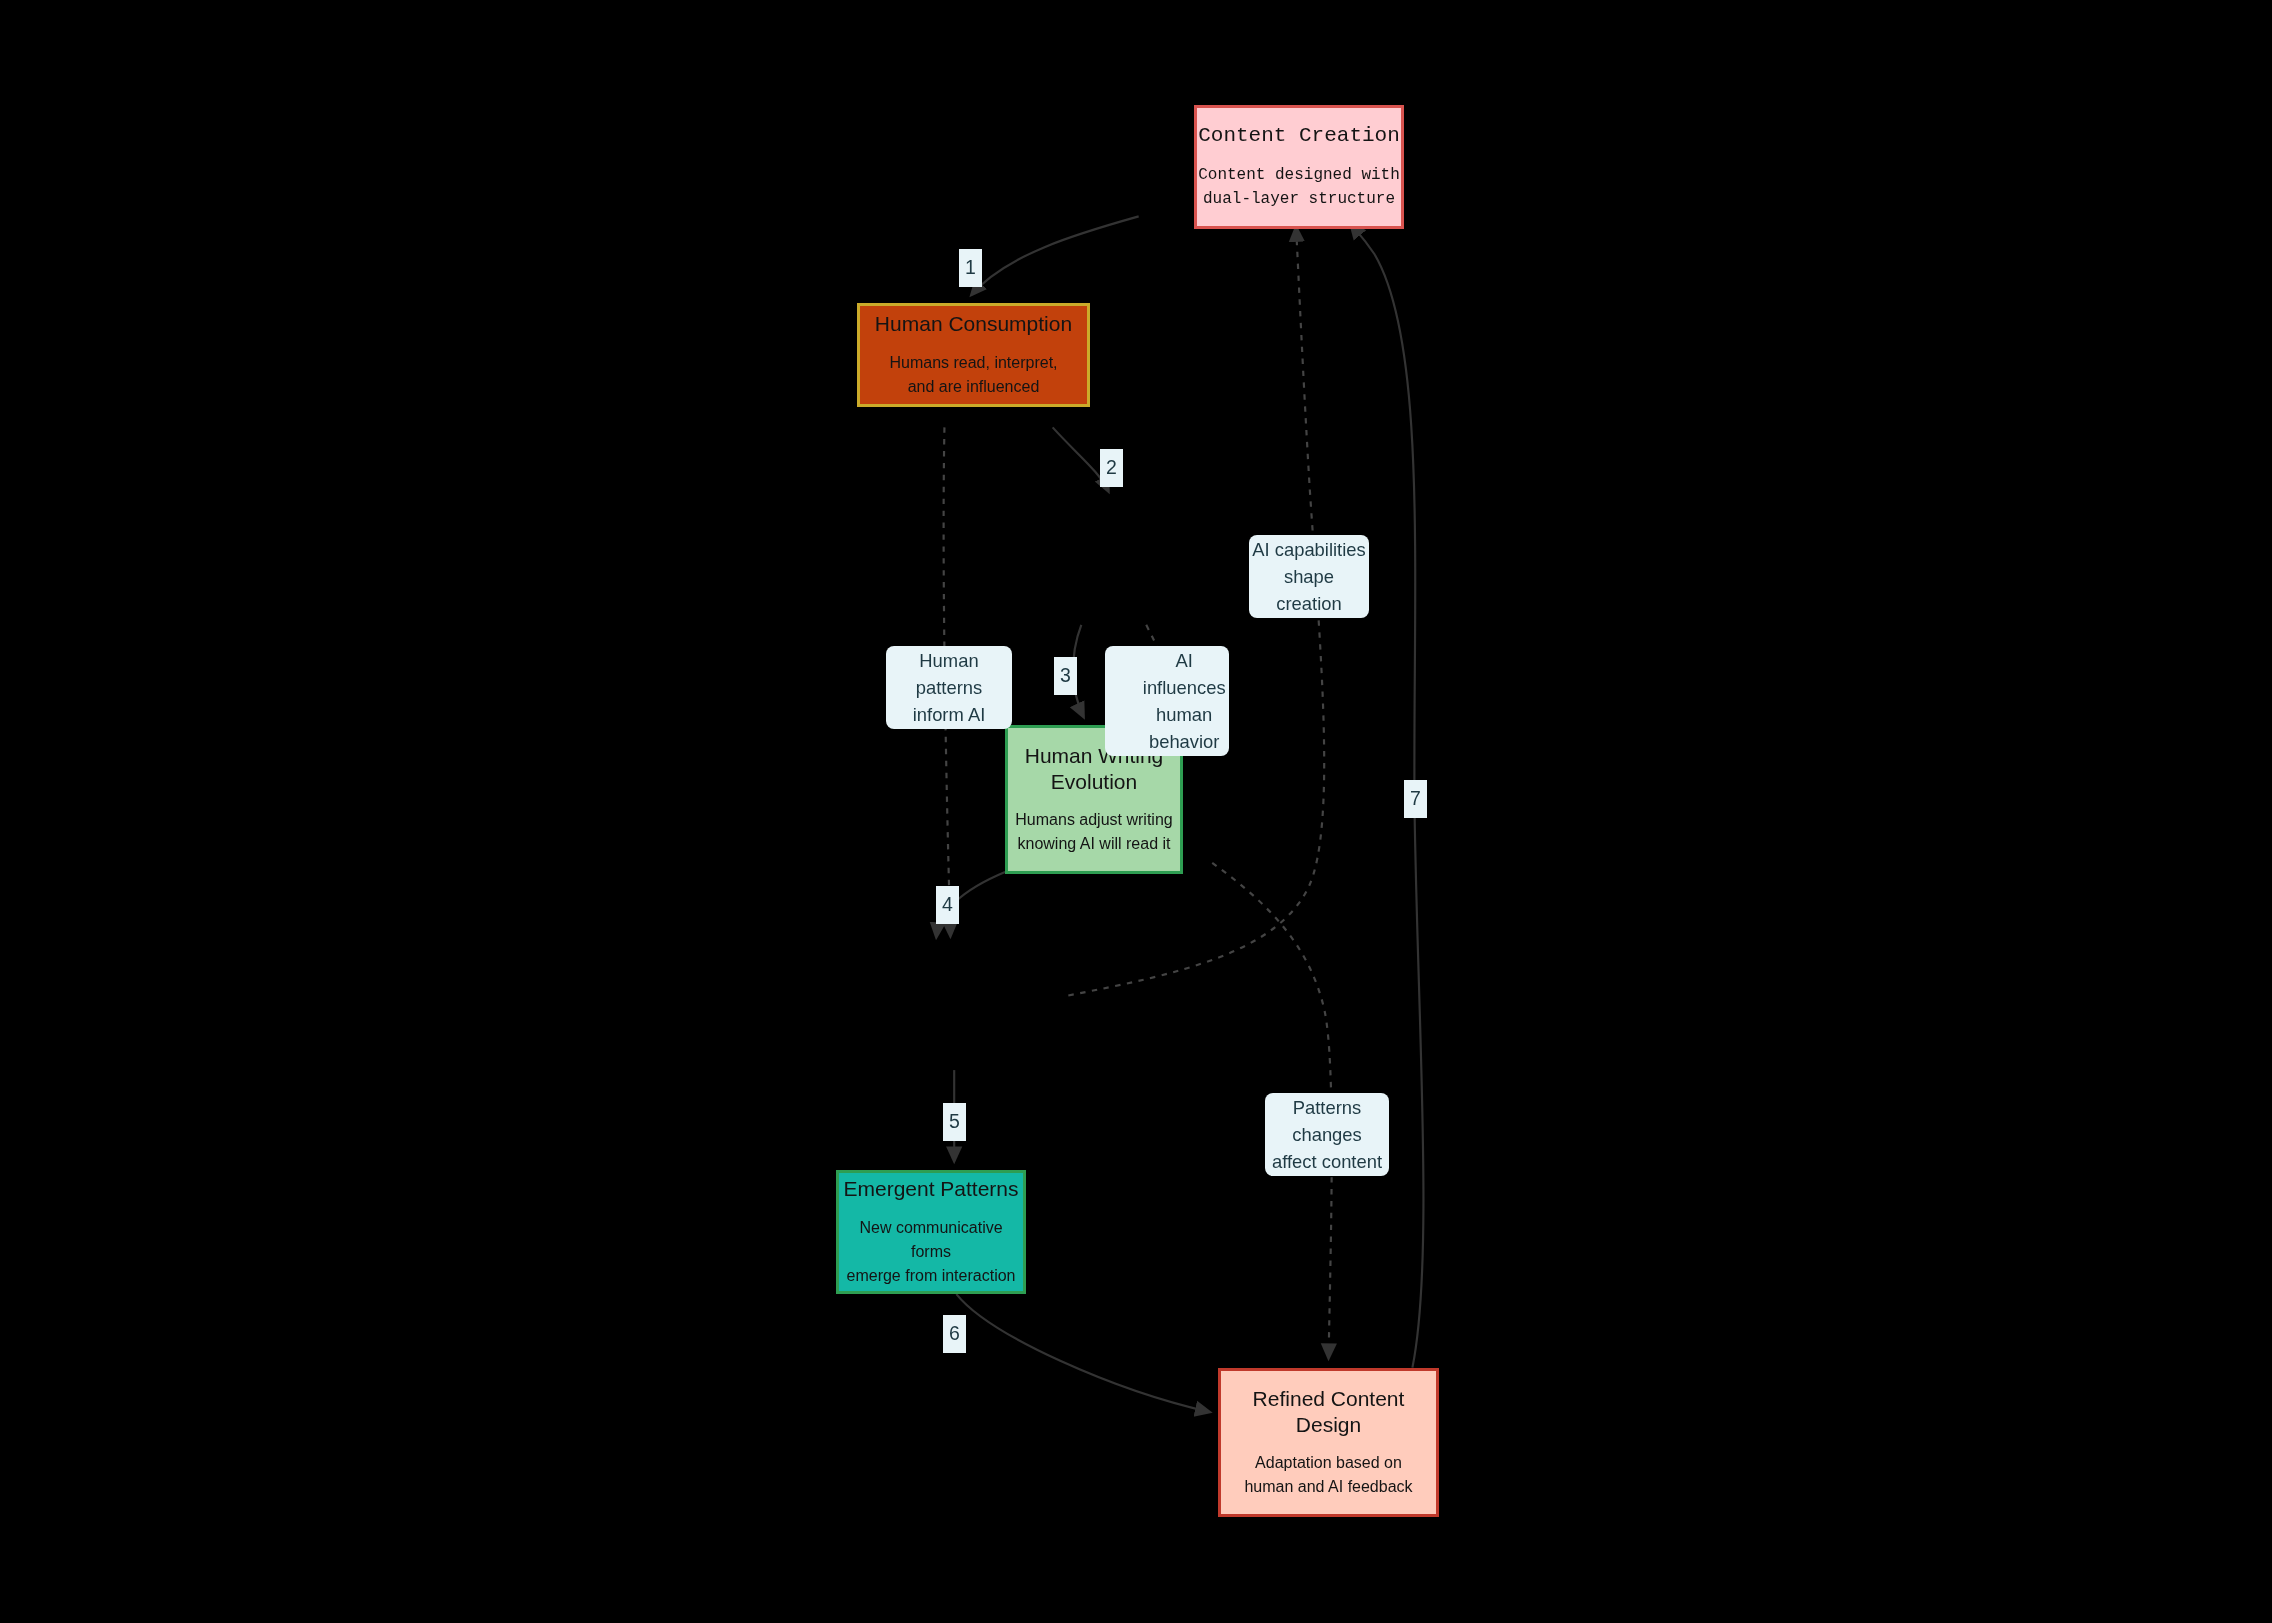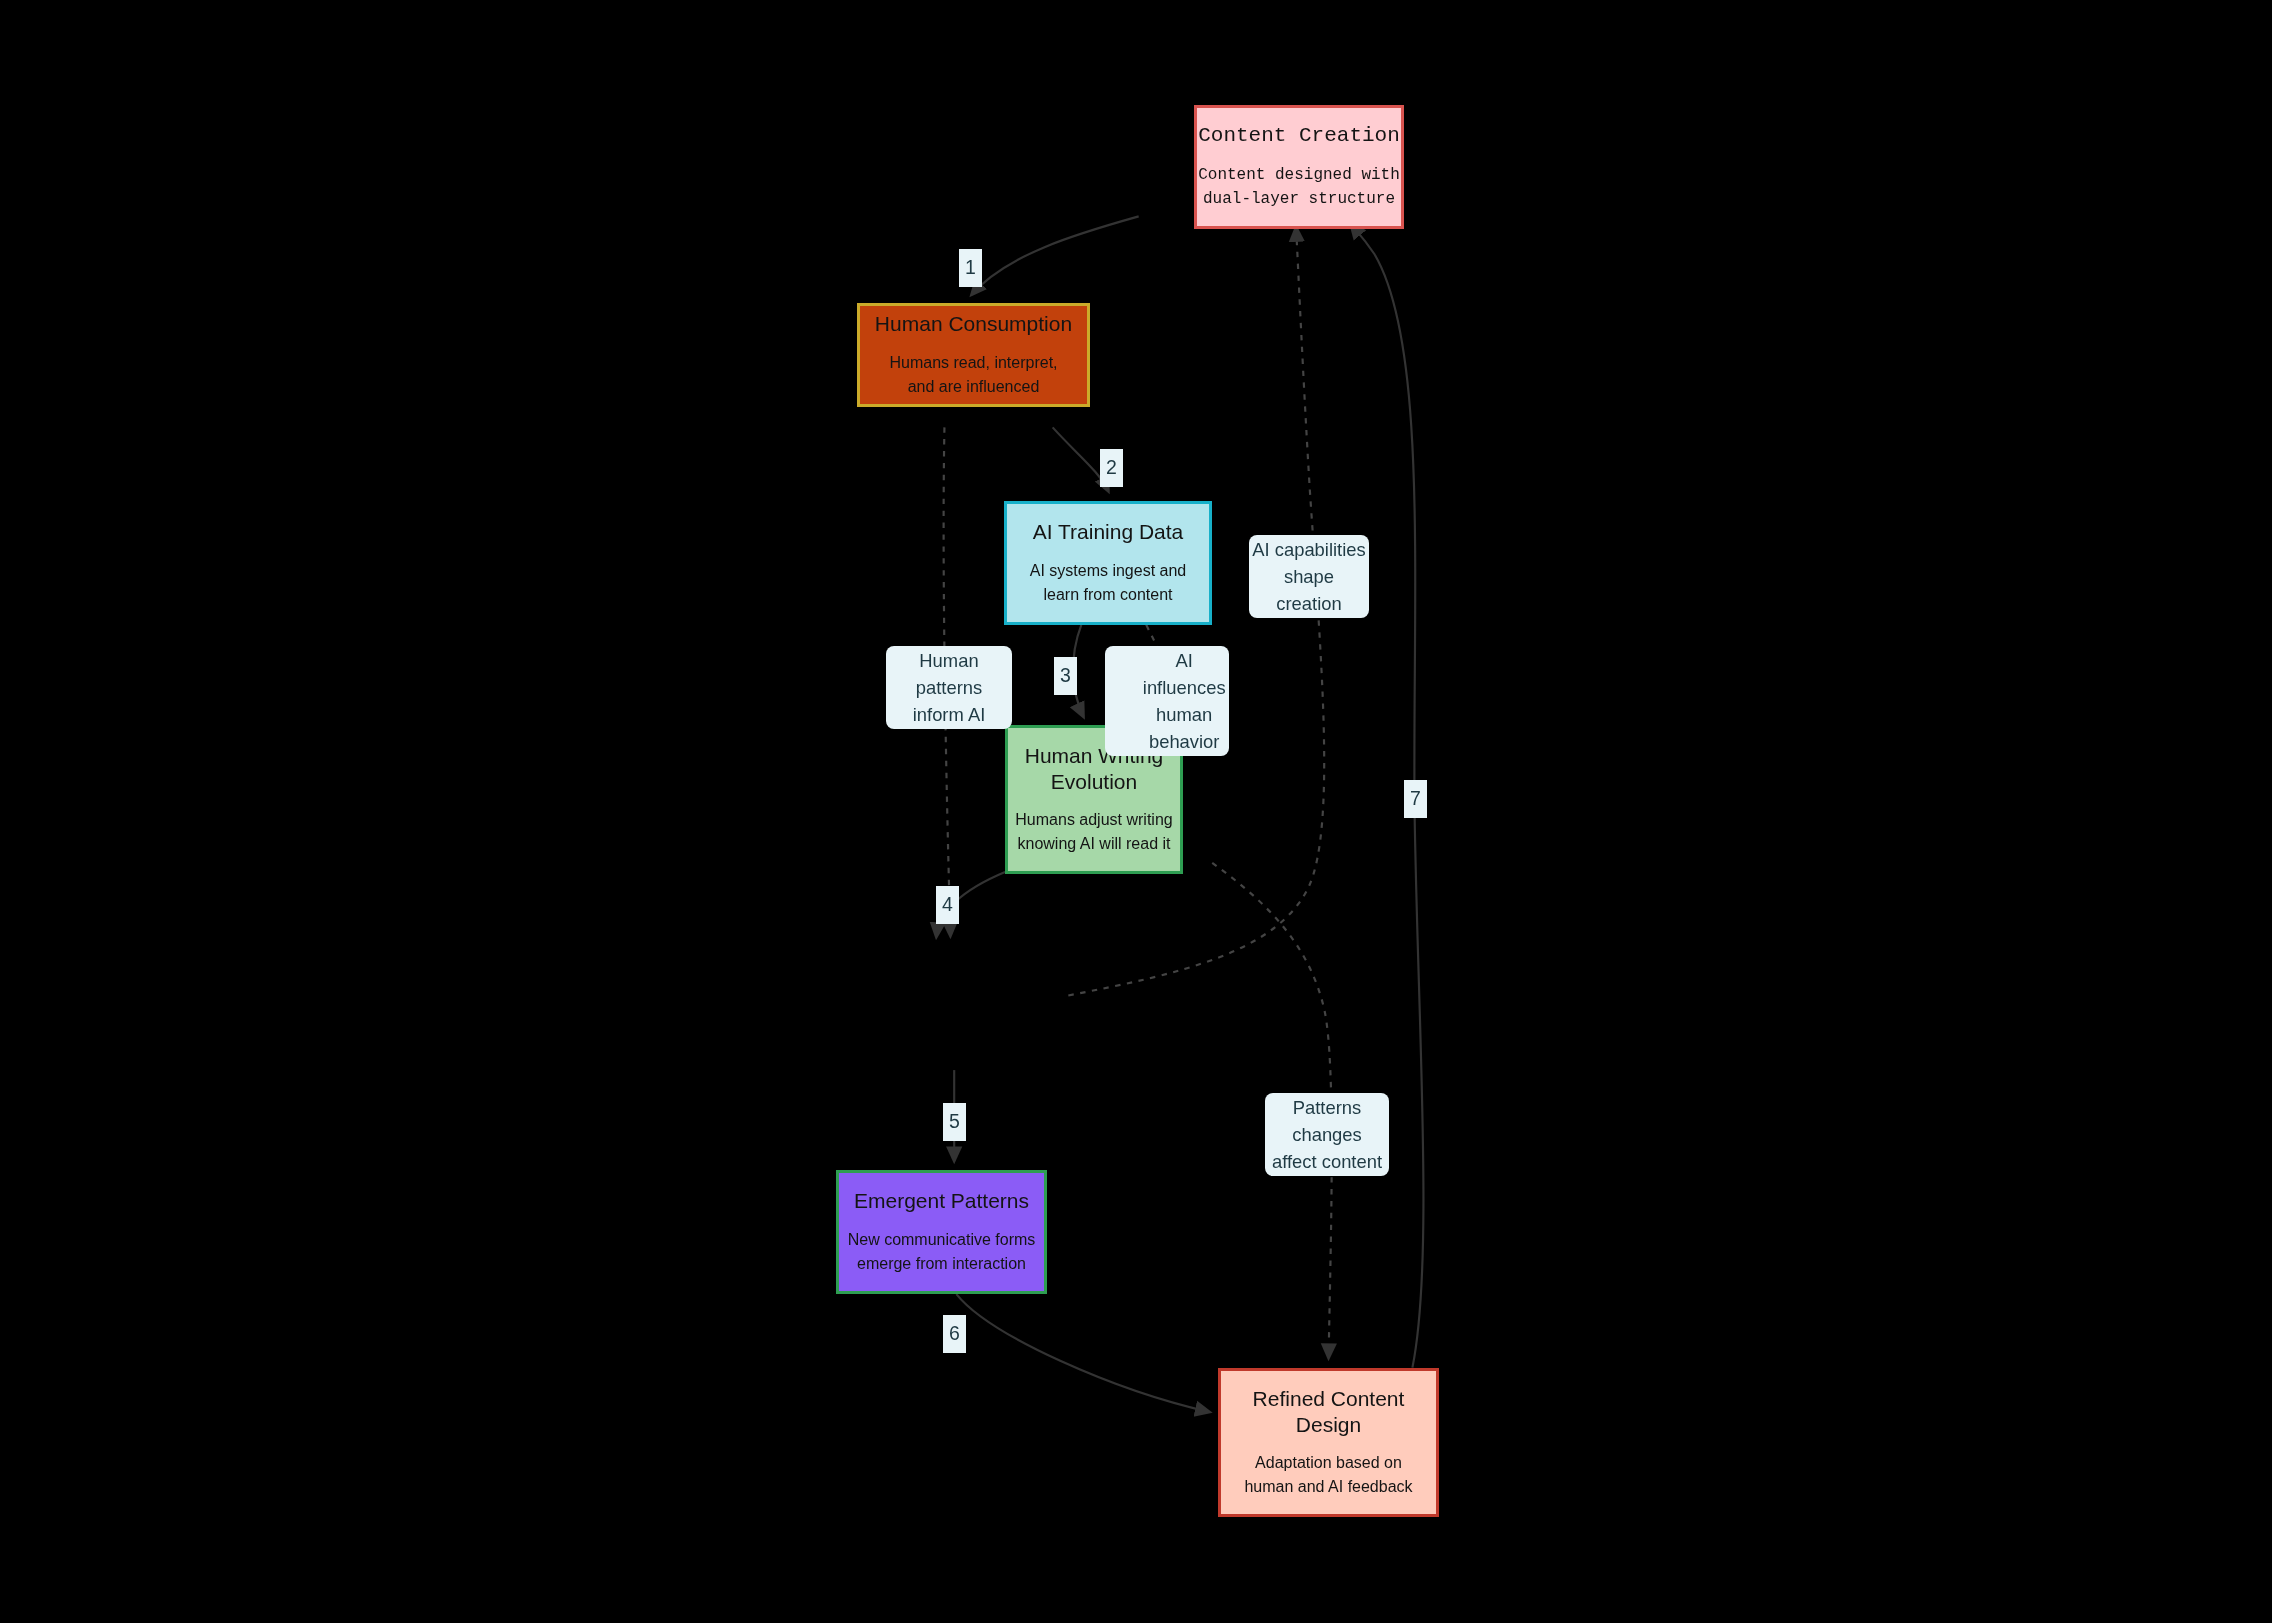--- a/index.html
+++ b/index.html
@@ -122,35 +122,30 @@
     <div class="node-desc">Content designed with
 dual-layer structure</div>
   </div>
 
   <div class="node" style="left: 857px; top: 303px; width: 233px; height: 104px; background: #c2410c; border: 3.2px solid rgb(203, 171, 42);">
     <div class="node-title">Human Consumption</div>
     <div class="node-desc">Humans read, interpret,
 and are influenced</div>
   </div>
 
-  <div class="node" style="left: 1004px; top: 501px; width: 208px; height: 124px; background: rgb(178, 229, 237); border: 3.2px solid rgb(23, 176, 201);">
-    <div class="node-title">AI Training Data</div>
-    <div class="node-desc">AI systems ingest and
-learn from content</div>
-  </div>
 
   <div class="node" style="left: 1005px; top: 725px; width: 178px; height: 149px; background: rgb(166, 216, 168); border: 3.2px solid rgb(46, 158, 82);">
     <div class="node-title">Human Writing
 Evolution</div>
     <div class="node-desc">Humans adjust writing
 knowing AI will read it</div>
   </div>
 
 
-  <div class="node" style="left: 836px; top: 1170px; width: 211px; height: 124px; background: #8b5cf6; border: 3.2px solid rgb(46, 158, 82);">
+  <div class="node" style="left: 836px; top: 1170px; width: 190px; height: 124px; background: #14b8a6; border: 3.2px solid rgb(46, 158, 82);">
     <div class="node-title">Emergent Patterns</div>
     <div class="node-desc">New communicative forms
 emerge from interaction</div>
   </div>
 
   <div class="node" style="left: 1218px; top: 1368px; width: 221px; height: 149px; background: rgb(255, 204, 188); border: 3.2px solid rgb(192, 57, 43);">
     <div class="node-title">Refined Content
 Design</div>
     <div class="node-desc">Adaptation based on
 human and AI feedback</div>

